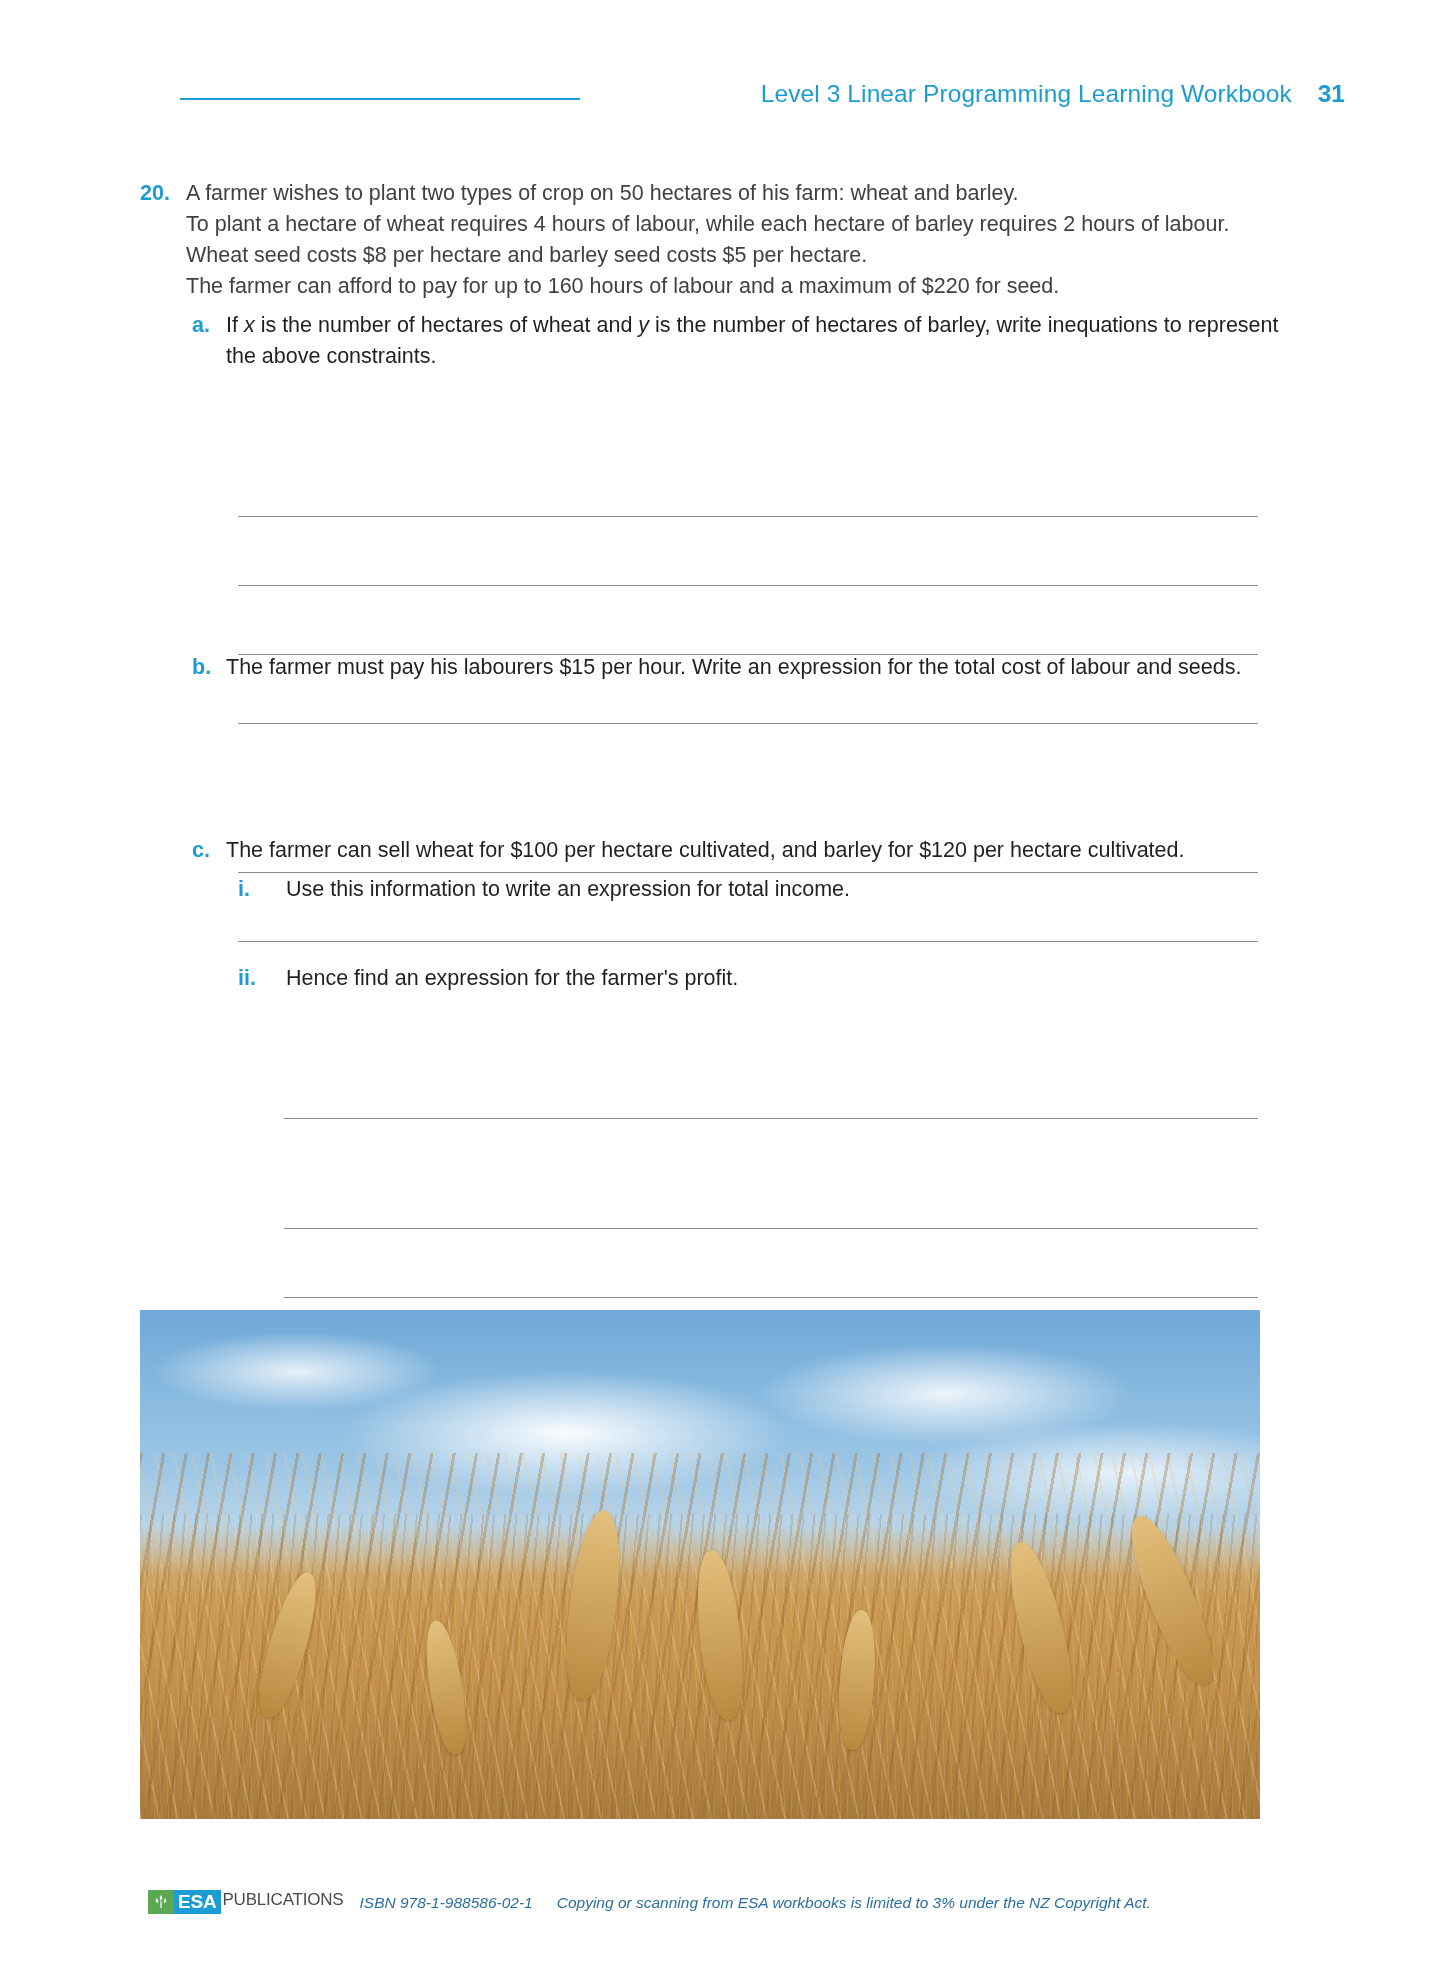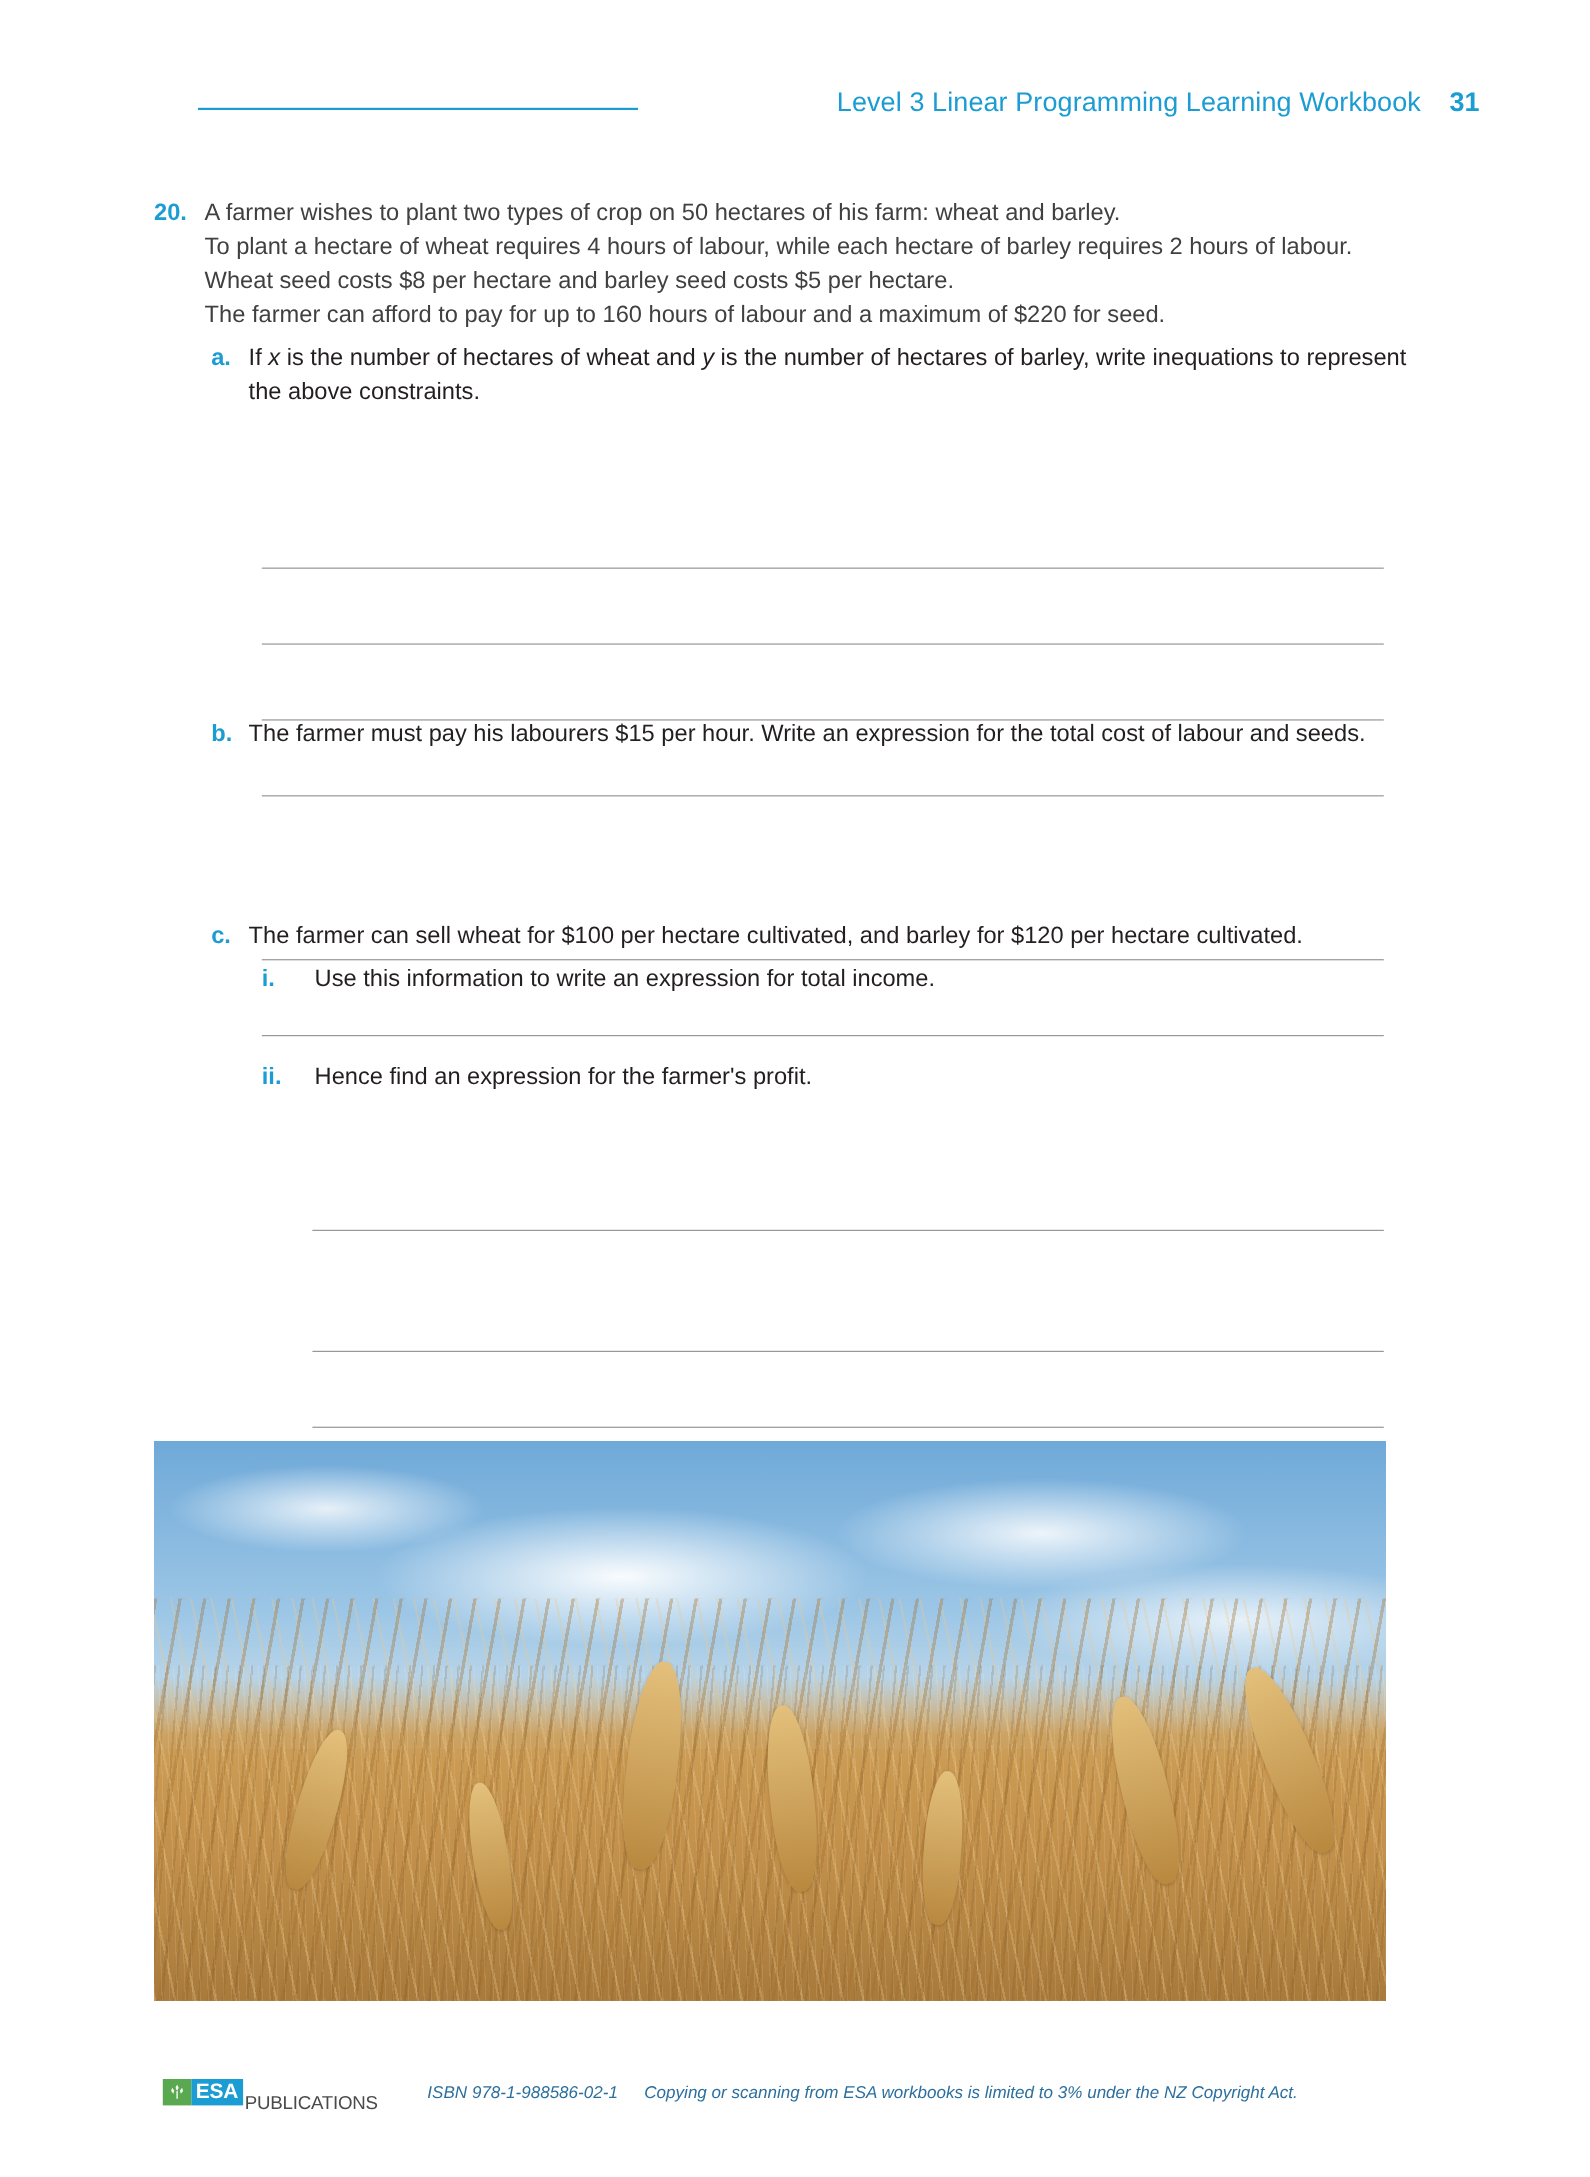--- a/index.html
+++ b/index.html
@@ -221,27 +221,26 @@
     box-sizing: border-box;
     display: flex;
     align-items: center;
     letter-spacing: -0.2px;
   }
   .pubs {
     color: #4a4a4a;
     font-size: 17px;
     letter-spacing: -0.2px;
     margin-left: 1px;
-    margin-top: 12px;
   }
   .footer-isbn {
     font-size: 15.5px;
     font-style: italic;
     color: #2b6f9e;
-    margin-left: 45px;
+    margin-left: 16px;
   }
   .footer-note {
     font-size: 15.5px;
     font-style: italic;
     color: #2b6f9e;
     margin-left: 24px;
   }
 </style>
 </head>
 <body>

